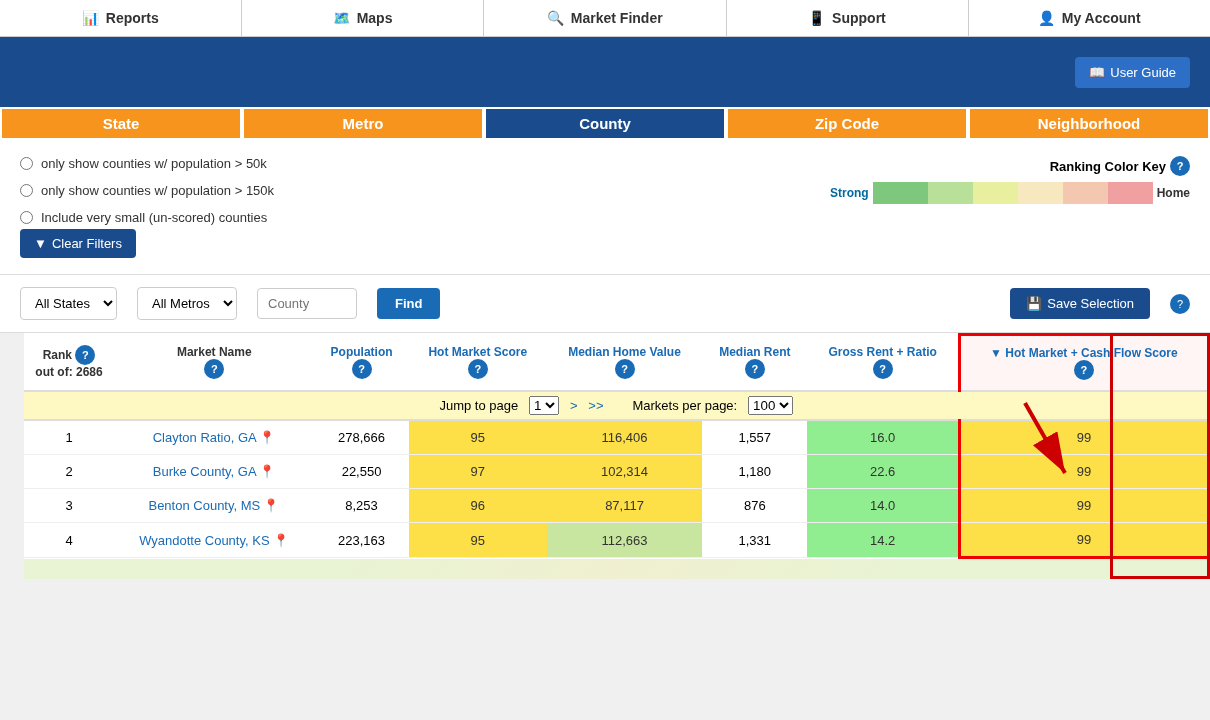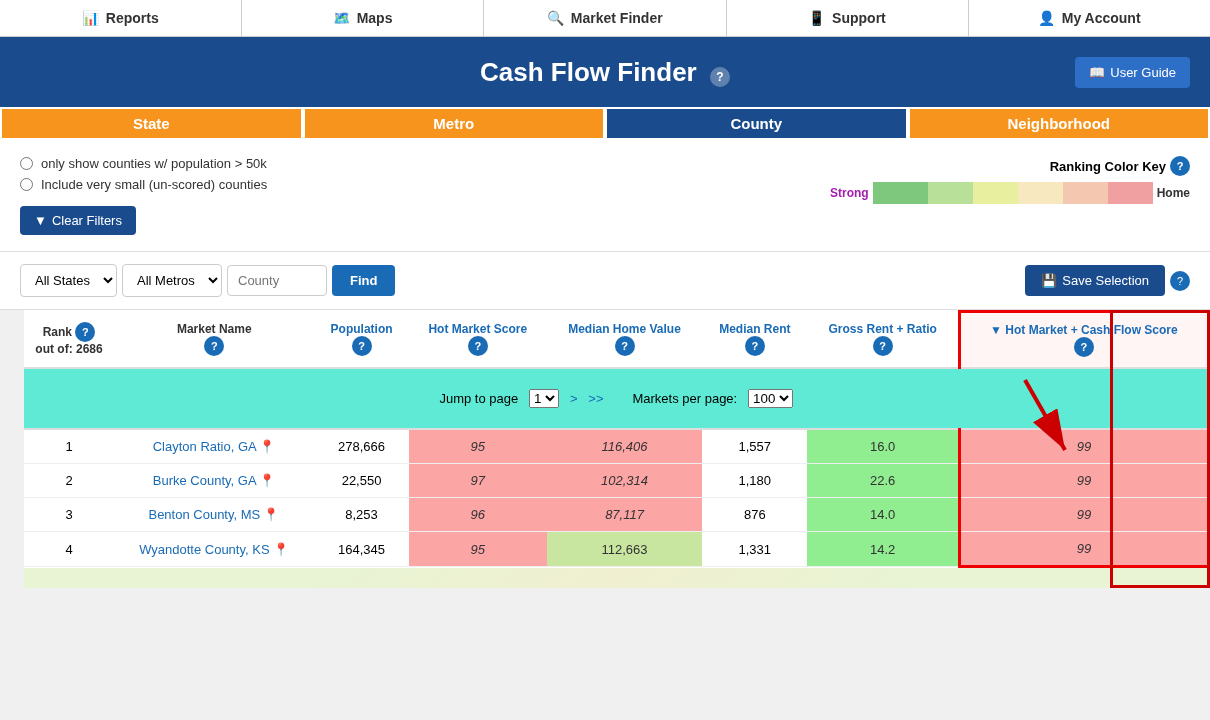--- a/index.html
+++ b/index.html
@@ -16,46 +16,46 @@
     .banner-question { display: inline-block; background: rgba(255,255,255,0.3); border-radius: 50%; width: 20px; height: 20px; text-align: center; line-height: 20px; font-size: 12px; margin-left: 6px; cursor: pointer; }
     .user-guide-btn { position: absolute; right: 20px; background: #2d6ec7; color: white; border: none; padding: 8px 14px; border-radius: 4px; cursor: pointer; font-size: 13px; display: flex; align-items: center; gap: 5px; }
 
     
     .filter-tabs { display: flex; background: #fff; }
     .filter-tab { flex: 1; padding: 6px; text-align: center; font-weight: bold; font-size: 15px; cursor: pointer; background: #f7941d; color: white; border: 2px solid #fff; }
     .filter-tab.active { background: #1a4b8c; color: white; }
 
     
     .filter-options { background: white; padding: 16px 20px; border-bottom: 1px solid #ddd; }
-    .radio-group { display: flex; flex-direction: column; gap: 6px; margin-bottom: 14px; }
+    .radio-group { display: flex; flex-direction: column; gap: 12px; margin-bottom: 4px; }
     .radio-item { display: flex; align-items: center; gap: 8px; font-size: 13px; color: #333; }
     .radio-item input { cursor: pointer; }
     .clear-filters-btn { background: #1a4b8c; color: white; border: none; padding: 7px 14px; border-radius: 4px; cursor: pointer; font-size: 13px; display: flex; align-items: center; gap: 5px; }
 
     
-    .search-row { background: white; padding: 12px 20px; display: flex; align-items: center; gap: 5px; border-bottom: 1px solid #ddd; }
+    .search-row { background: white; padding: 12px 20px; display: flex; align-items: center; gap: 20px; border-bottom: 1px solid #ddd; }
     .search-row select { padding: 7px 10px; border: 1px solid #ccc; border-radius: 4px; font-size: 13px; background: white; cursor: pointer; }
     .search-row input { padding: 7px 10px; border: 1px solid #ccc; border-radius: 4px; font-size: 13px; width: 100px; color: #999; }
     .find-btn { background: #1a6bb5; color: white; border: none; padding: 8px 18px; border-radius: 4px; cursor: pointer; font-size: 13px; font-weight: bold; }
     .save-selection-btn { margin-left: auto; background: #1a4b8c; color: white; border: none; padding: 8px 16px; border-radius: 4px; cursor: pointer; font-size: 13px; display: flex; align-items: center; gap: 5px; }
     .help-circle { display: inline-flex; align-items: center; justify-content: center; background: #1a6bb5; color: white; border-radius: 50%; width: 20px; height: 20px; font-size: 11px; cursor: pointer; flex-shrink: 0; }
 
     
     .table-container { background: white; overflow-x: auto; position: relative; margin-left: 24px; }
     table { width: 100%; border-collapse: collapse; }
     thead tr { border-bottom: 2px solid #ddd; }
     th { padding: 10px 8px; text-align: center; font-size: 12px; color: #333; background: white; vertical-align: top; }
     th.blue-text { color: #1a6bb5; }
     th .help-circle { display: inline-flex; }
     td { padding: 9px 8px; text-align: center; font-size: 13px; border-bottom: 1px solid #eee; }
     td a { color: #1a6bb5; text-decoration: none; }
     .rank-col { font-size: 12px; }
 
     
-    .score-green-dark { background: #fca5a5; color: #333; font-style: italic; }
+    .score-green-dark { background: #fde047; color: #333; }
     .score-green-light { background: #c8e6a0; color: #333; }
     .grt-green { background: #90ee90; color: #333; }
 
     
     .highlighted-col { border-left: 3px solid #e00; border-right: 3px solid #e00; }
     thead .highlighted-col { border-top: 3px solid #e00; }
     tr:last-child .highlighted-col { border-bottom: 3px solid #e00; }
 
     .wavy-bottom { height: 20px; background: linear-gradient(135deg, #e8f4d4 25%, #f0f0d0 50%, #e8f4d4 75%); }
   </style>
@@ -79,62 +79,63 @@
     <span>📱</span>
     <span>Support</span>
   </div>
   <div class="nav-item">
     <span>👤</span>
     <span>My Account</span>
   </div>
 </div>
 
 <div class="header-banner">
-  <span class="banner-title">
-    <span>Cash Flow Finder</span>
-    <span class="banner-question">?</span>
-  </span>
   <button class="user-guide-btn">
     <span>📖</span>
     <span>User Guide</span>
   </button>
 </div>
 
 <div class="filter-tabs">
   <div class="filter-tab">State</div>
   <div class="filter-tab">Metro</div>
   <div class="filter-tab active">County</div>
+  <div class="filter-tab">Zip Code</div>
   <div class="filter-tab">Neighborhood</div>
 </div>
 
 <div class="filter-options">
   <div style="display:flex; justify-content: space-between; align-items: flex-start;">
     <div>
       <div class="radio-group">
         <label class="radio-item">
           <input type="radio" name="pop-filter" style="">
           <span>only show counties w/ population &gt; 50k</span>
+        </label>
+        <label class="radio-item">
+          <input type="radio" name="pop-filter" style="">
+          <span>only show counties w/ population &gt; 150k</span>
         </label>
         <label class="radio-item">
           <input type="radio" name="pop-filter" style="">
           <span>Include very small (un-scored) counties</span>
         </label>
       </div>
       <button class="clear-filters-btn">
         <span>▼</span>
         <span>Clear Filters</span>
       </button>
     </div>
     <div style="text-align:right;">
       <div style="font-weight:bold; font-size:13px; margin-bottom:6px; display:flex; align-items:center; gap:4px; justify-content:flex-end;">
         <span>Ranking Color Key</span>
         <span class="help-circle">?</span>
       </div>
       <div style="display:flex; align-items:center; gap:4px;">
-        <span style="font-size:12px; font-weight:bold; color:#a21caf;">Strong</span>
+        <span style="font-size:12px; font-weight:bold; color:#0369a1;">Strong</span>
         <div style="display:flex;">
           <div style="width:55px; height:22px; background:#7dc87d;"></div>
           <div style="width:45px; height:22px; background:#b8e098;"></div>
           <div style="width:45px; height:22px; background:#e8f0a0;"></div>
           <div style="width:45px; height:22px; background:#f8e8c0;"></div>
           <div style="width:45px; height:22px; background:#f4c8b0;"></div>
           <div style="width:45px; height:22px; background:#f0a0a0;"></div>
         </div>
         <span style="font-size:12px; font-weight:bold; color:#333;">Home</span>
       </div>
@@ -202,21 +203,21 @@
         <th class="blue-text">
           Gross Rent + Ratio
           <br><span class="help-circle">?</span>
         </th>
         <th class="blue-text highlighted-col" style="background:#fff5f5;">
           ▼ Hot Market + Cash Flow Score
           <br><span class="help-circle">?</span>
         </th>
       </tr>
       <tr>
-        <td colspan="8" style="text-align:center; background:#5eead4; padding:20px;">
+        <td colspan="8" style="text-align:center; background:#fef9c3; padding:4px;">
           <span>Jump to page</span>
           &nbsp;
           <select>
             <option>1</option>
           </select>
           &nbsp;
           <a href="#">&gt;</a>
           &nbsp;
           <a href="#">&gt;&gt;</a>
           &nbsp;&nbsp;&nbsp;&nbsp;&nbsp;&nbsp;
@@ -269,21 +270,21 @@
         <td>876</td>
         <td class="grt-green">14.0</td>
         <td class="score-green-dark highlighted-col">99</td>
       </tr>
       <tr>
         <td>4</td>
         <td>
           <a href="#">Wyandotte County, KS</a>
           <span style="color:#e55;">📍</span>
         </td>
-        <td>164,345</td>
+        <td>223,163</td>
         <td class="score-green-dark">95</td>
         <td class="score-green-light">112,663</td>
         <td>1,331</td>
         <td class="grt-green">14.2</td>
         <td class="score-green-dark highlighted-col">99</td>
       </tr>
     </tbody>
   </table>
   <div class="wavy-bottom"></div>
 </div>

